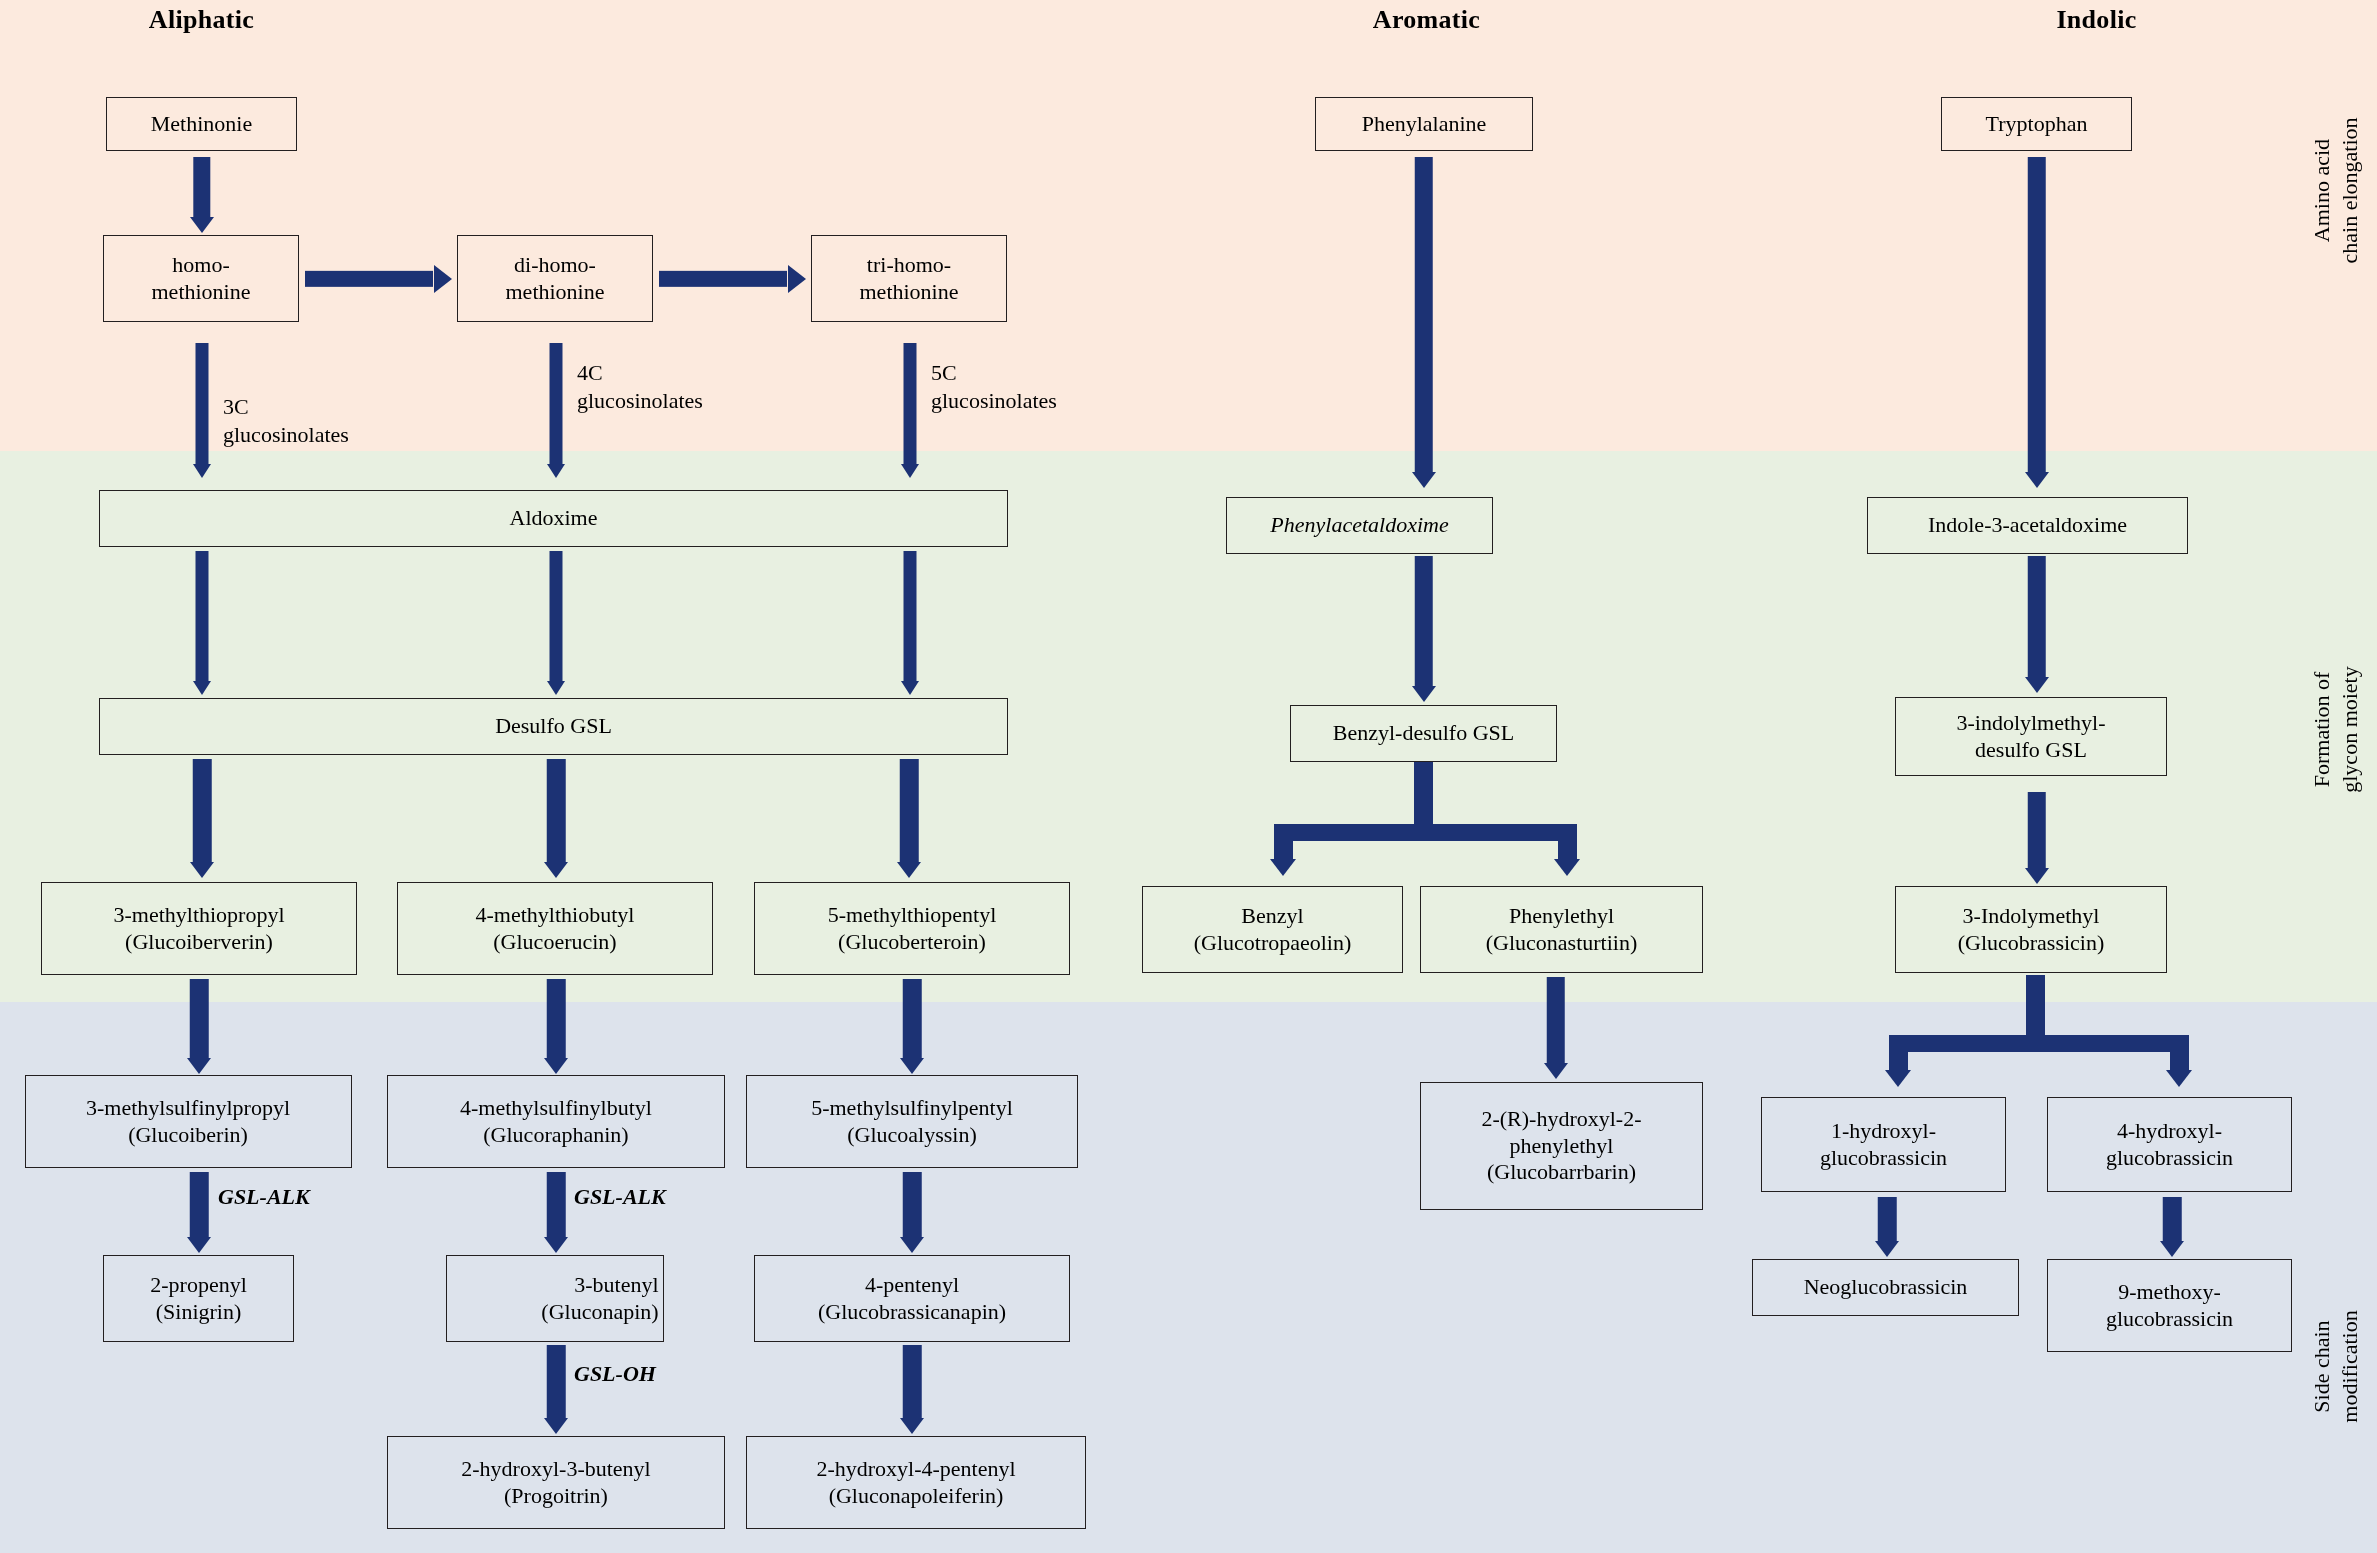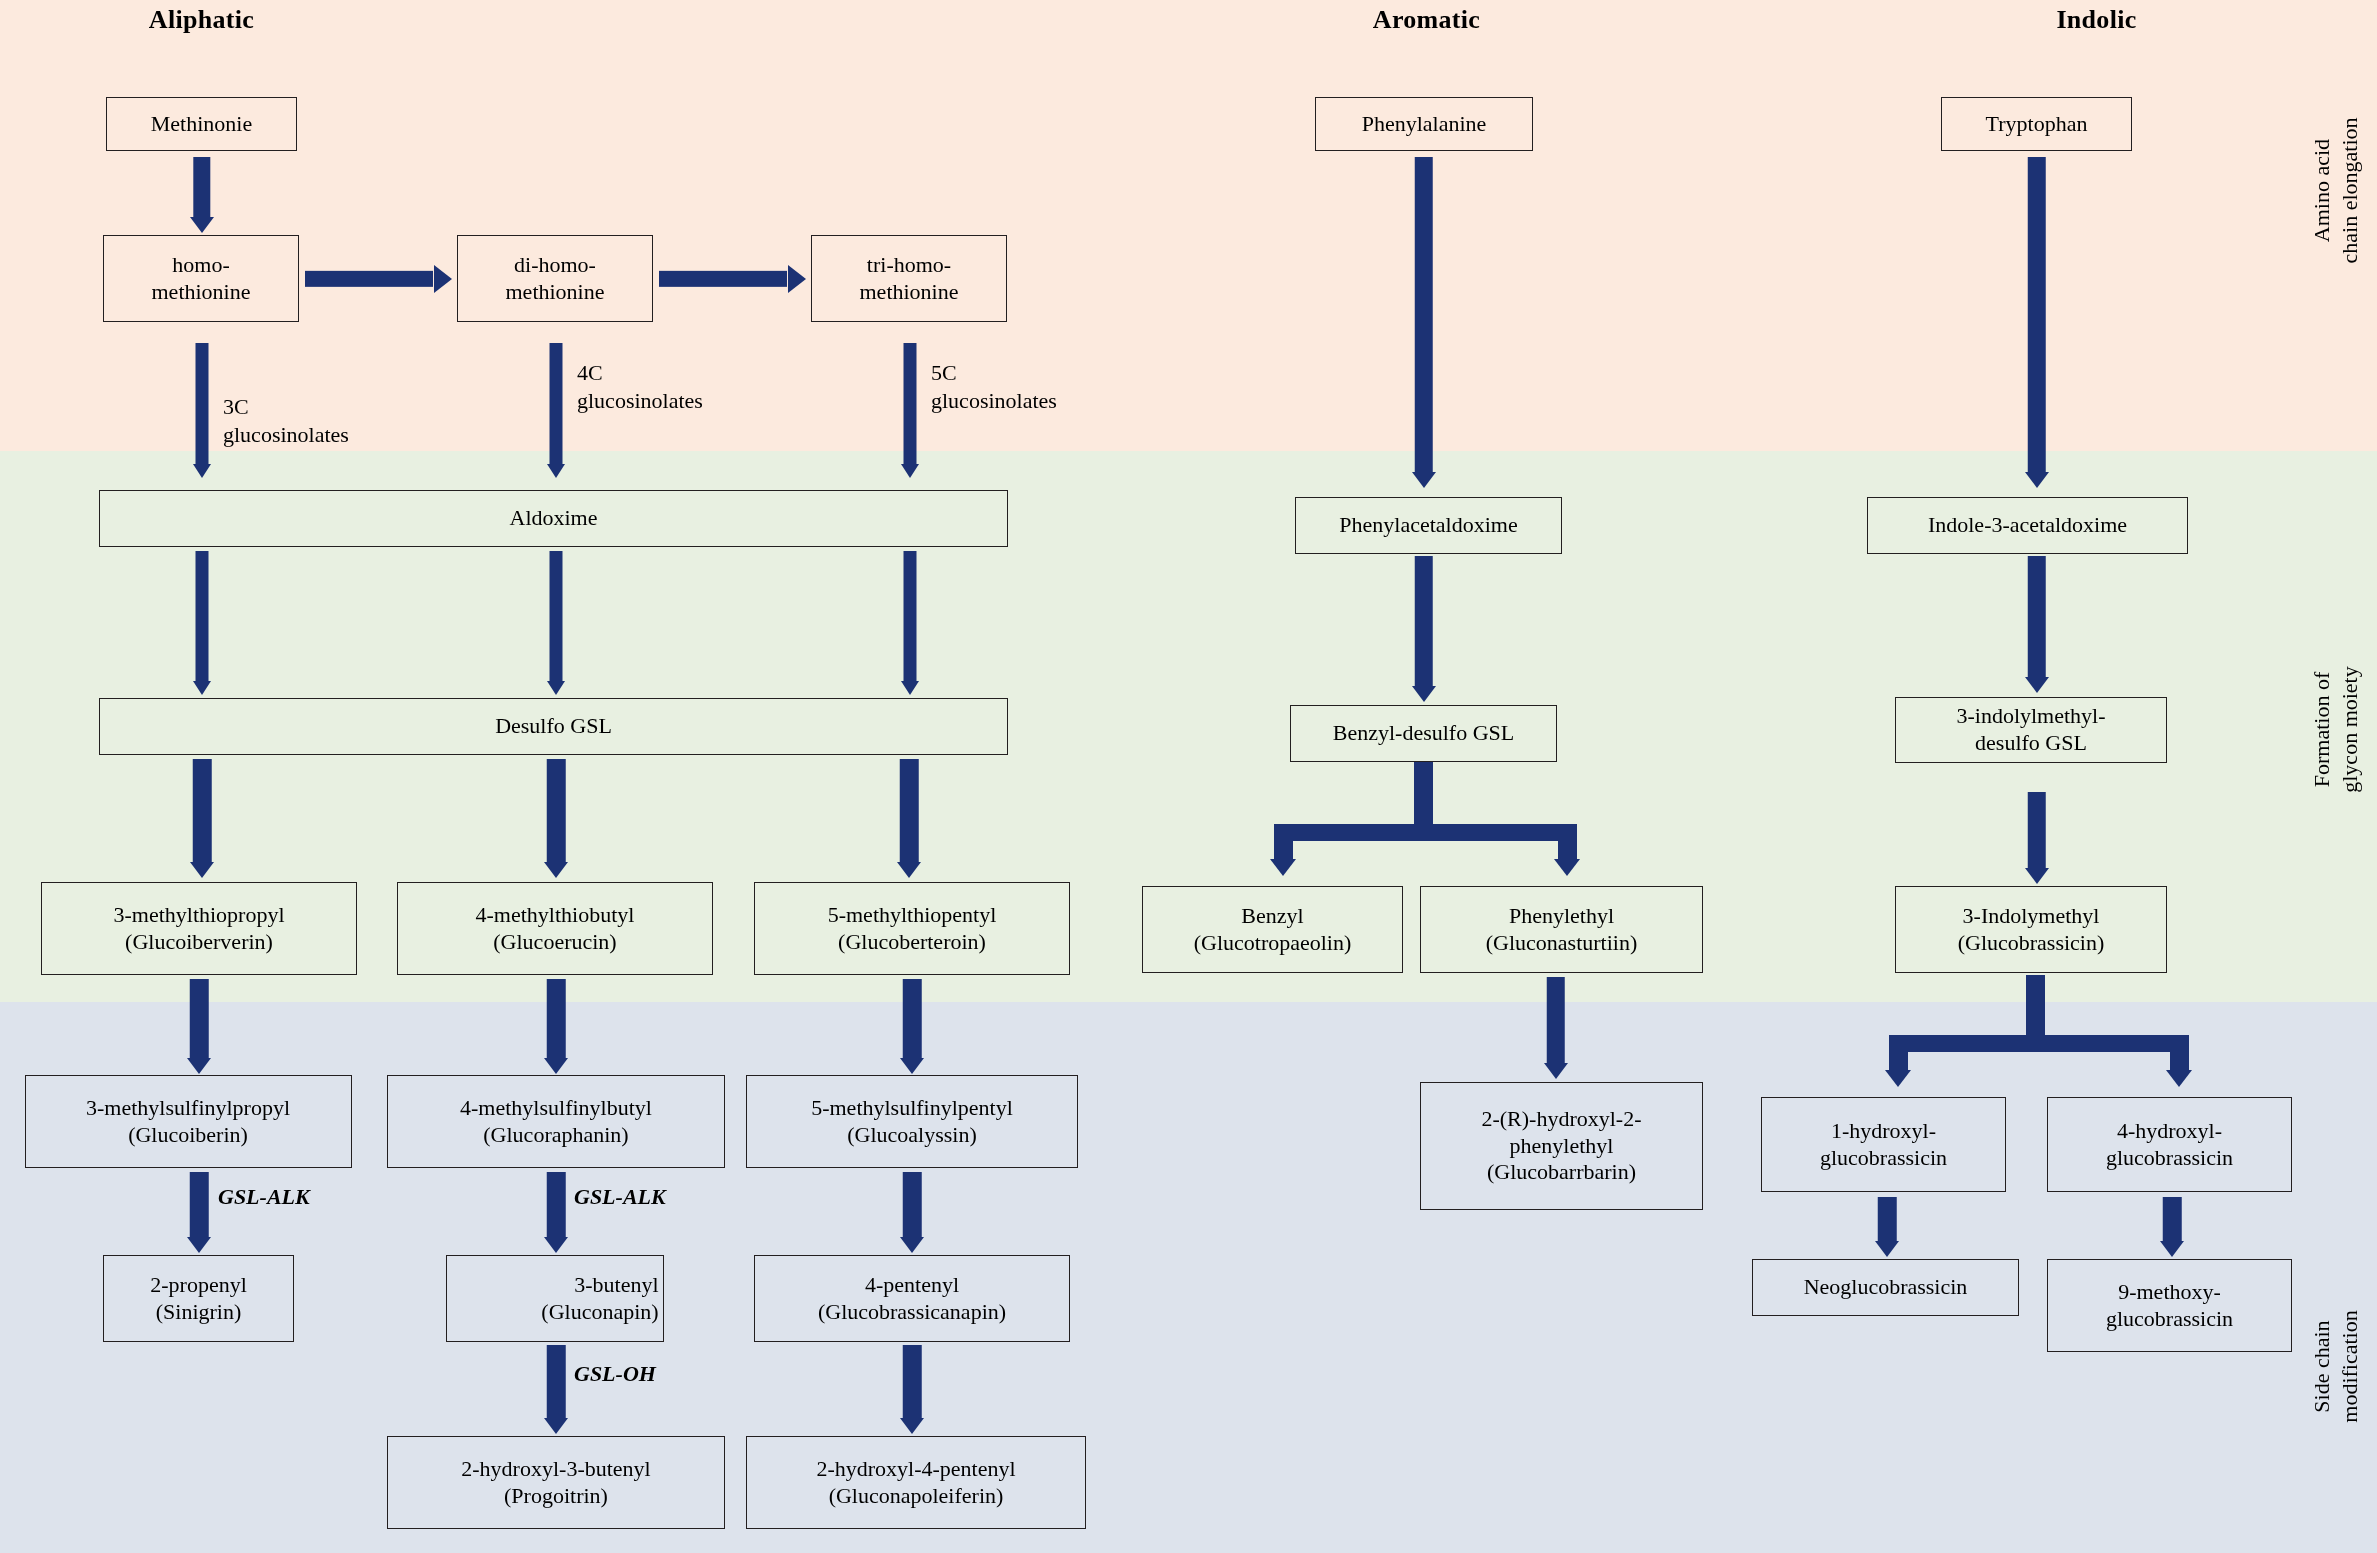--- a/index.html
+++ b/index.html
@@ -357,21 +357,21 @@
     <span class="lines">
       <span>Phenylalanine</span>
     </span>
   </div>
 
   <div class="arrow-v" style="left:1399px; top:157px; width:49px; height:332px;">
     <div class="shaft" style="width:18.5px; height:315px;"></div>
     <div class="head" style="top:315px;"></div>
   </div>
 
-  <div class="box" style="left:1295px; top:497px; width:267px; height:57px;">
+  <div class="box" style="left:1226px; top:497px; width:267px; height:57px;font-style:italic;">
     <span class="lines">
       <span>Phenylacetaldoxime</span>
     </span>
   </div>
 
   <div class="arrow-v" style="left:1399px; top:556px; width:49px; height:147px;">
     <div class="shaft" style="width:18.5px; height:130px;"></div>
     <div class="head" style="top:130px;"></div>
   </div>
 
@@ -431,21 +431,21 @@
     <span class="lines">
       <span>Indole-3-acetaldoxime</span>
     </span>
   </div>
 
   <div class="arrow-v" style="left:2012px; top:556px; width:49px; height:139px;">
     <div class="shaft" style="width:18.5px; height:121px;"></div>
     <div class="head" style="top:121px;"></div>
   </div>
 
-  <div class="box" style="left:1895px; top:697px; width:272px; height:66px;">
+  <div class="box" style="left:1895px; top:697px; width:272px; height:79px;">
     <span class="lines">
       <span>3-indolylmethyl-</span>
       <span class="l2">desulfo GSL</span>
     </span>
   </div>
 
   <div class="arrow-v" style="left:2012px; top:792px; width:49px; height:93px;">
     <div class="shaft" style="width:18.5px; height:76px;"></div>
     <div class="head" style="top:76px;"></div>
   </div>

